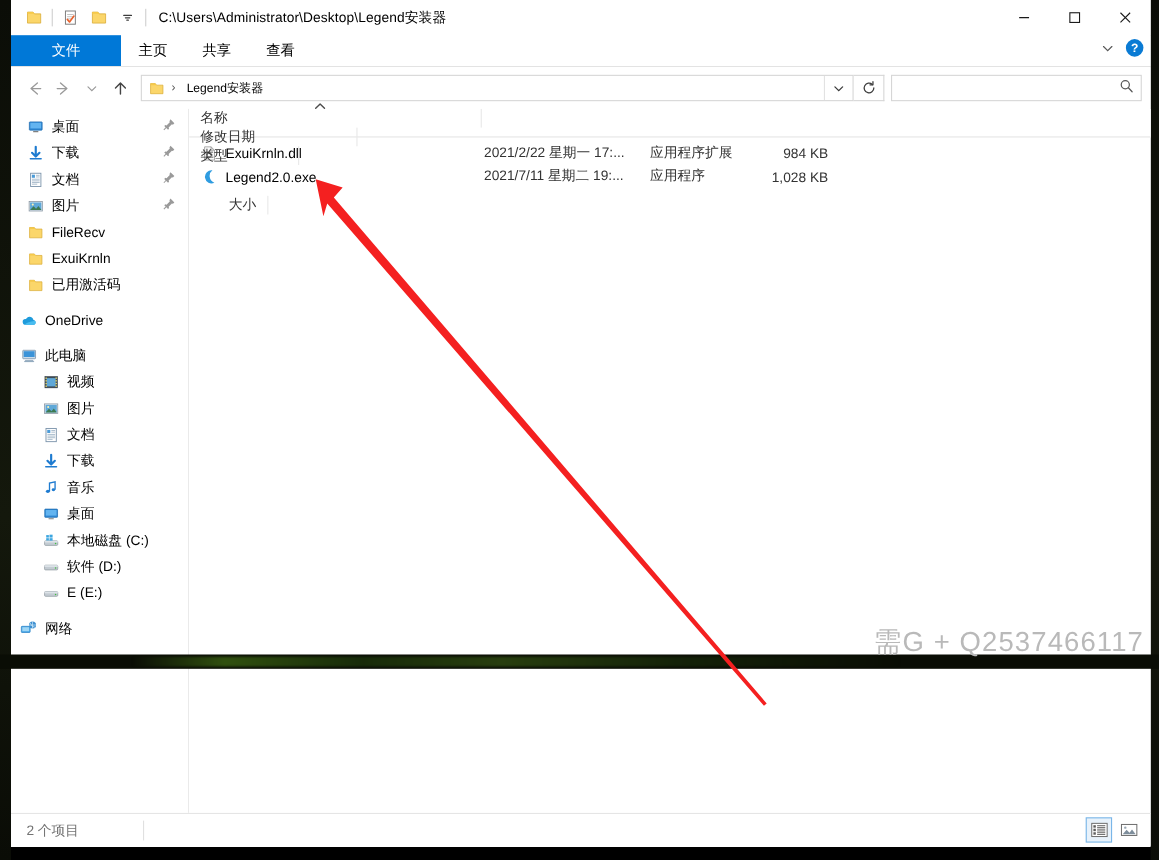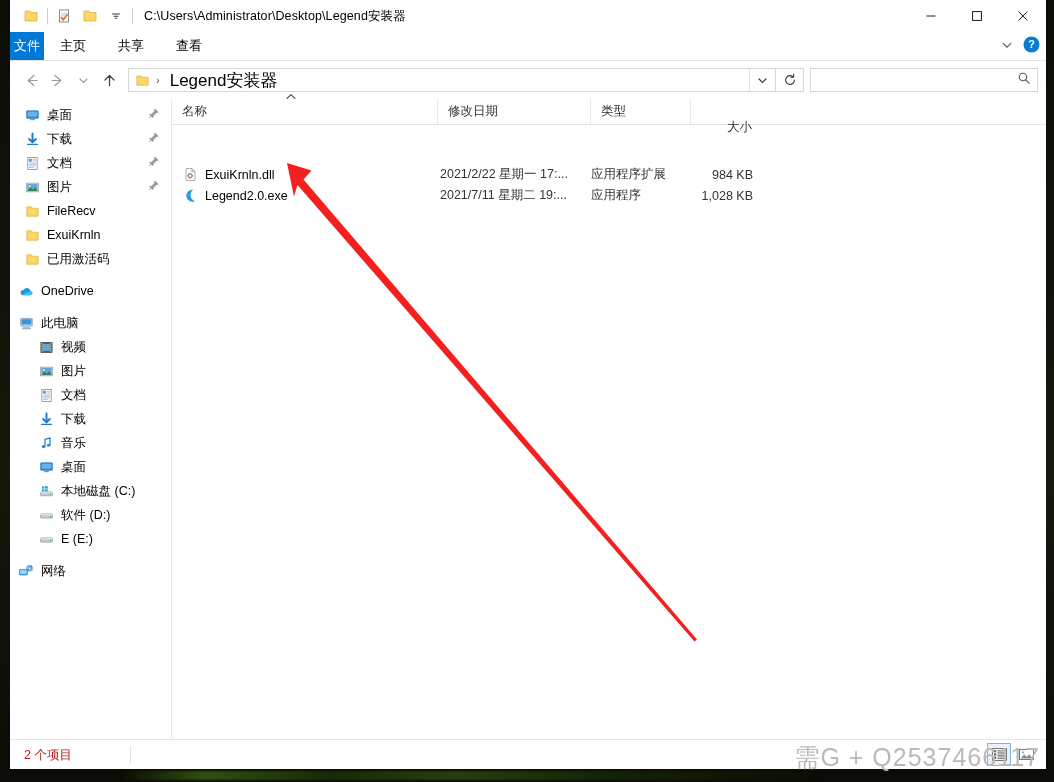--- a/index.html
+++ b/index.html
@@ -2,21 +2,21 @@
 <html><head>
 <meta charset="utf-8">
 <style>
   * { box-sizing: border-box; margin: 0; padding: 0; }
   html, body {
     width: 1054px; height: 782px;
     overflow: hidden;
     font-family: "Liberation Sans", "DejaVu Sans", sans-serif;
     background: #000;
   }
-  #root { position: relative; width: 1054px; height: 782px; background: #0d0f08; }
+  #root { position: relative; width: 1054px; height: 608px; background: #0d0f08; }
 
   
   .desktop-left { position:absolute; left:0; top:0; width:10px; height:782px;
      background: linear-gradient(180deg,#0b0d07 0%,#14180c 60%,#0a0c06 100%); }
   .desktop-right { position:absolute; right:0; top:0; width:8px; height:782px;
      background: linear-gradient(180deg,#0a0c06 0%,#16190d 60%,#0b0d07 100%); }
   .desktop-bottom { position:absolute; left:0; bottom:0; width:1054px; height:13px;
      background:#0a0d05; }
   .desktop-bottom::after{ content:""; position:absolute; left:120px; top:2px;
      width:700px; height:9px;
@@ -42,35 +42,35 @@
   .winctl { position:absolute; right:0; top:0; display:flex; height:32px; }
   .winctl div { width:46px; height:32px; display:flex; align-items:center;
     justify-content:center; }
 
   
   .ribbon { position:relative; height:28px; background:#ffffff; display:flex;
     align-items:stretch; }
   .tabs { display:flex; align-items:stretch; }
   .tab { padding:0 16px; display:flex; align-items:center; font-size:13px;
     color:#000; cursor:default; white-space:nowrap; }
-  .tab.file { background:#0078d7; color:#ffffff; padding:0 4px; font-size:13px; }
+  .tab.file { background:#0078d7; color:#ffffff; padding:0 37px; font-size:13px; }
   .ribbon-right { position:absolute; right:6px; top:0; height:28px; display:flex;
     align-items:center; gap:10px; }
   .ribbon-sep { height:1px; background:#e3e3e3; }
 
   
   .navbar { height:38px; display:flex; align-items:center; padding:0 8px;
     background:#ffffff; gap:0; }
   .nav-btn { width:26px; height:26px; display:flex; align-items:center;
     justify-content:center; color:#7a7a7a; }
   .nav-btn.enabled { color:#5b5b5b; }
   .addr { flex:1; height:24px; border:1px solid #d6d6d6; background:#fff;
     display:flex; align-items:center; margin-left:6px; }
   .crumb { display:flex; align-items:center; height:100%; padding:0 2px 0 6px; }
-  .crumb-text { font-size:17px; color:#000; margin-left:6px; }
+  .crumb-text { font-size:11px; color:#000; margin-left:6px; }
   .crumb-sep { color:#555; font-size:11px; margin:0 4px 0 6px; }
   .addr-btn { width:26px; height:22px; display:flex; align-items:center;
     justify-content:center; border-left:1px solid #e2e2e2; color:#444; }
   .refresh { width:28px; height:24px; border:1px solid #d6d6d6; border-left:none;
     display:flex; align-items:center; justify-content:center; color:#444; }
   .searchbox { width:228px; height:24px; border:1px solid #d6d6d6; margin-left:6px;
     display:flex; align-items:center; padding:0 6px; }
   .searchbox input { border:none; outline:none; flex:1; font-size:12.5px;
     font-family:inherit; color:#000; background:transparent; }
 
@@ -86,45 +86,45 @@
   .sb-row.sel { background:#e6e6e6; }
   .sb-ico { width:16px; height:16px; margin-right:7px; flex:0 0 16px;
     display:flex; align-items:center; justify-content:center; }
   .sb-row.lvl1 { padding-left:14px; }
   .sb-row.lvl2 { padding-left:28px;text-align:center; }
   .pin { position:absolute; right:10px; top:4px; width:14px; height:14px; }
   .sb-gap { height:8px; }
 
   
   .colhdr { display:flex; height:26px; border-bottom:1px solid #e5e5e5;
-    background:#ffffff; position:relative; }
+    background:#ffffff; position:relative;flex-direction:column; }
   .col { font-size:12.5px; color:#333; display:flex; align-items:center;
     padding-left:10px; border-right:1px solid #e8e8e8; position:relative; }
   .col.name { width:266px; }
   .col.date { width:153px; }
   .col.type { width:100px; }
   .col.size { width:72px; justify-content:flex-end; padding-right:10px;
     border-right:1px solid #e8e8e8;margin-top:28px; }
   .sortcaret { position:absolute; left:112px; top:-8px; width:14px; height:10px; }
 
   
-  .rows { padding-top:4px;margin-top:35px; }
+  .rows { padding-top:4px; }
   .frow { display:flex; align-items:center; height:21px; font-size:12.5px;
     color:#000; }
   .fname { width:266px; display:flex; align-items:center; padding-left:10px; }
   .fico { width:16px; height:16px; margin-right:7px; flex:0 0 16px;
     display:flex; align-items:center; justify-content:center; }
   .fdate { width:153px; color:#333; padding-left:2px; }
   .ftype { width:100px; color:#333; }
   .fsize { width:72px; text-align:right; padding-right:10px; color:#333; }
 
   
   .statusbar { height:31px; border-top:1px solid #e5e5e5; display:flex;
     align-items:center; position:relative; background:#fff; }
-  .status-text { font-size:12.5px; color:#b91c1c; padding-left:14px; }
+  .status-text { font-size:12.5px; color:#737373; padding-left:14px; }
   .status-div { position:absolute; left:120px; top:6px; width:1px; height:18px;
     background:#e0e0e0; }
   .viewbtns { position:absolute; right:8px; top:3px; display:flex; gap:3px; }
   .vbtn { width:24px; height:23px; display:flex; align-items:center;
     justify-content:center; }
   .vbtn.active { border:1px solid #7ab6e8; background:#e8f2fb; }
 
   
   .watermark { position:absolute; right:14px; bottom:8px; font-size:25px;
     color:#b9b9b9; letter-spacing:1px; white-space:nowrap;

